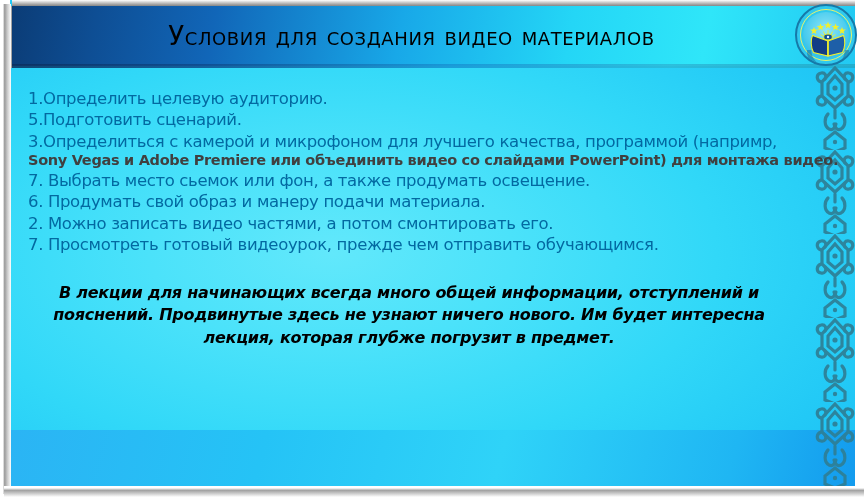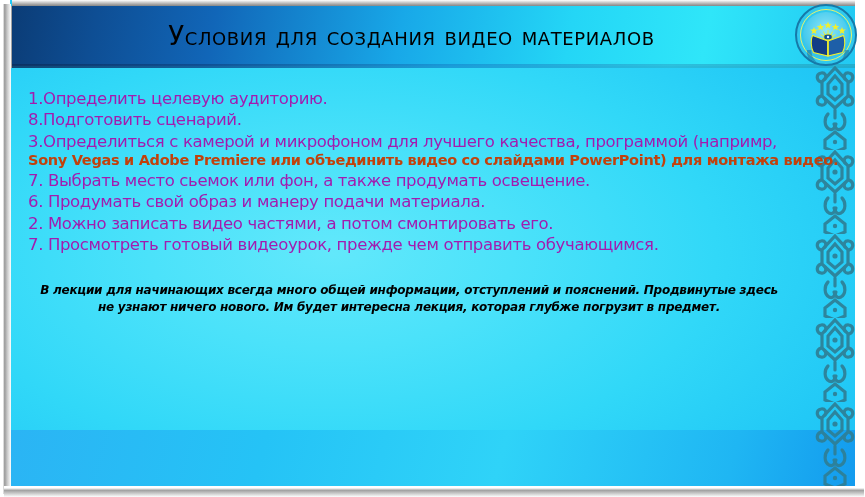--- a/index.html
+++ b/index.html
@@ -186,40 +186,40 @@
 
   .list {
     margin: 0;
     padding: 0;
     list-style: none;
   }
   .list-item {
     font-family: "DejaVu Sans", sans-serif;
     font-size: 16.5px;
     font-weight: 400;
-    color: #a21caf;
+    color: #0369a1;
     line-height: 1.30;
     white-space: nowrap;
     letter-spacing: -0.35px;
     margin: 0;
   }
   .sub-line {
     font-family: "DejaVu Sans", sans-serif;
     font-size: 14.5px;
     font-weight: bold;
-    color: #c2410c;
+    color: #404040;
     line-height: 1.22;
     letter-spacing: -0.3px;
     white-space: nowrap;
   }
 
   .para-closing {
     margin: 26px 6px 0 6px;
     font-family: "DejaVu Sans", sans-serif;
-    font-size: 12px;
+    font-size: 16px;
     font-weight: bold;
     font-style: italic;
     color: #000000;
     line-height: 1.42;
     text-align: center;
     letter-spacing: -0.25px;
   }
 </style>
 </head>
 <body>
@@ -294,21 +294,21 @@
       </defs>
       <rect x="0" y="0" width="40" height="420" fill="url(#orn)"></rect>
     </svg>
   </div>
 
   <div class="content">
 
 
     <ul class="list">
       <li class="list-item">1.Определить  целевую аудиторию.</li>
-      <li class="list-item">8.Подготовить сценарий.</li>
+      <li class="list-item">5.Подготовить сценарий.</li>
       <li class="list-item">3.Определиться с камерой и микрофоном для лучшего  качества, программой (напримр,</li>
       <li class="sub-line">Sony Vegas и Adobe Premiere или объединить видео  со слайдами PowerPoint) для монтажа видео.</li>
       <li class="list-item">7. Выбрать место сьемок или фон, а также продумать освещение.</li>
       <li class="list-item">6. Продумать свой образ и манеру подачи материала.</li>
       <li class="list-item">2. Можно записать видео частями, а потом смонтировать его.</li>
       <li class="list-item">7. Просмотреть готовый видеоурок, прежде чем отправить обучающимся.</li>
     </ul>
 
     <p class="para-closing">В лекции для начинающих всегда много общей информации, отступлений и пояснений. Продвинутые здесь не узнают ничего нового. Им будет интересна лекция, которая глубже погрузит в предмет.</p>
   </div>

